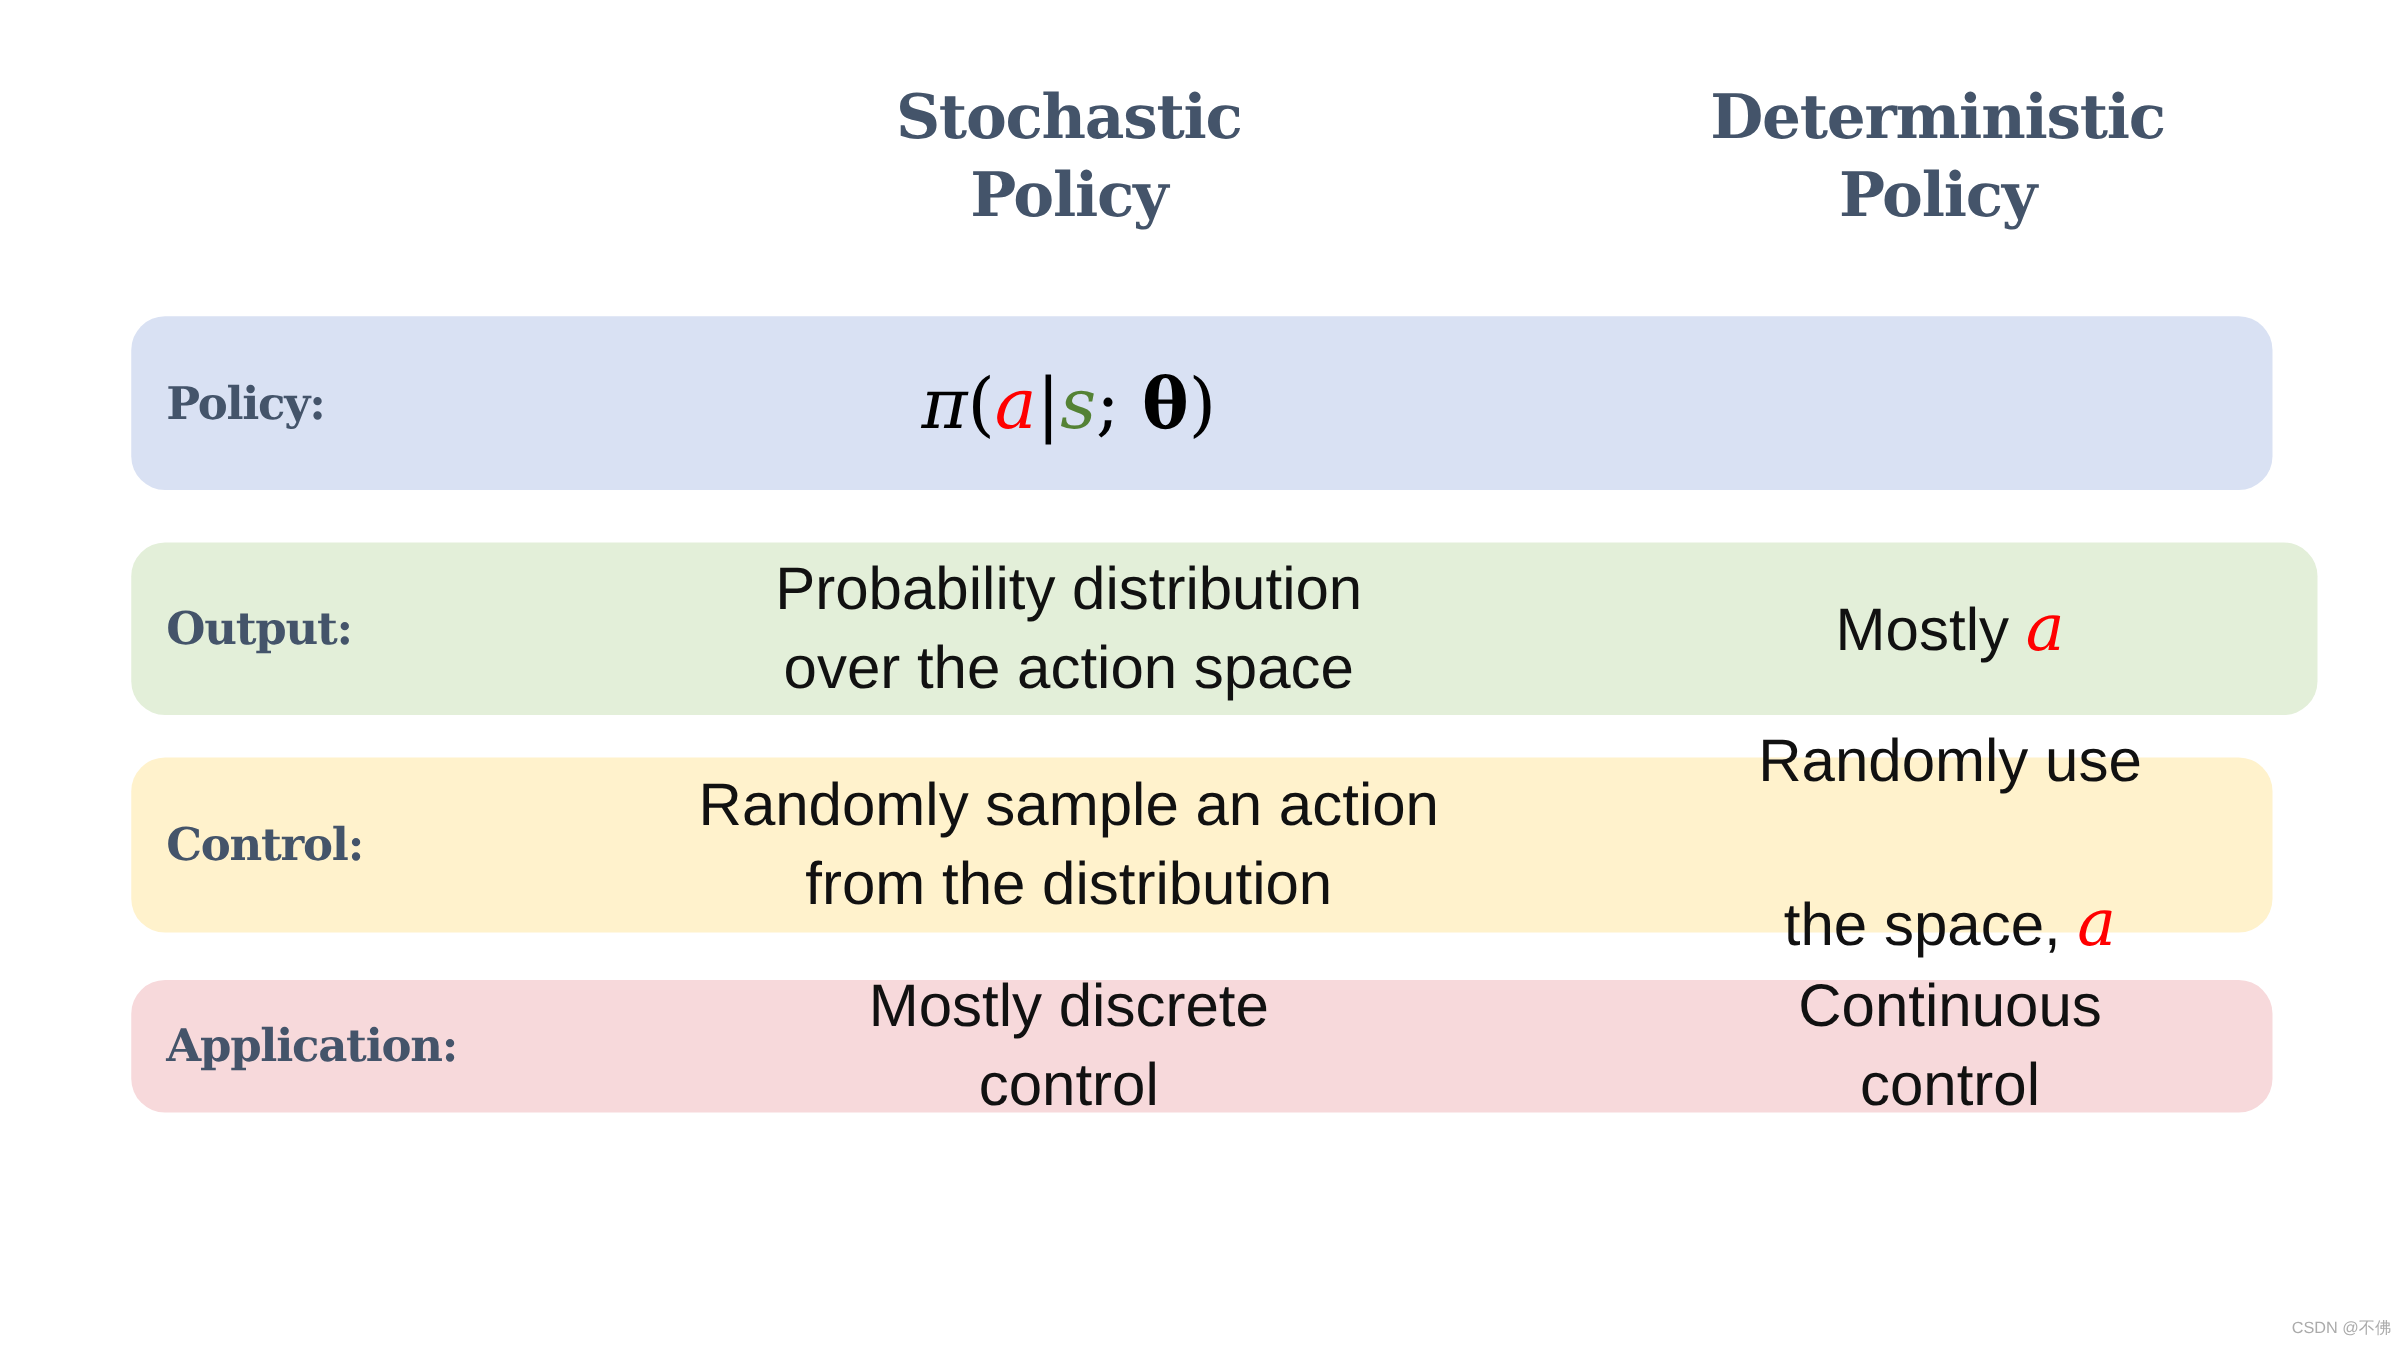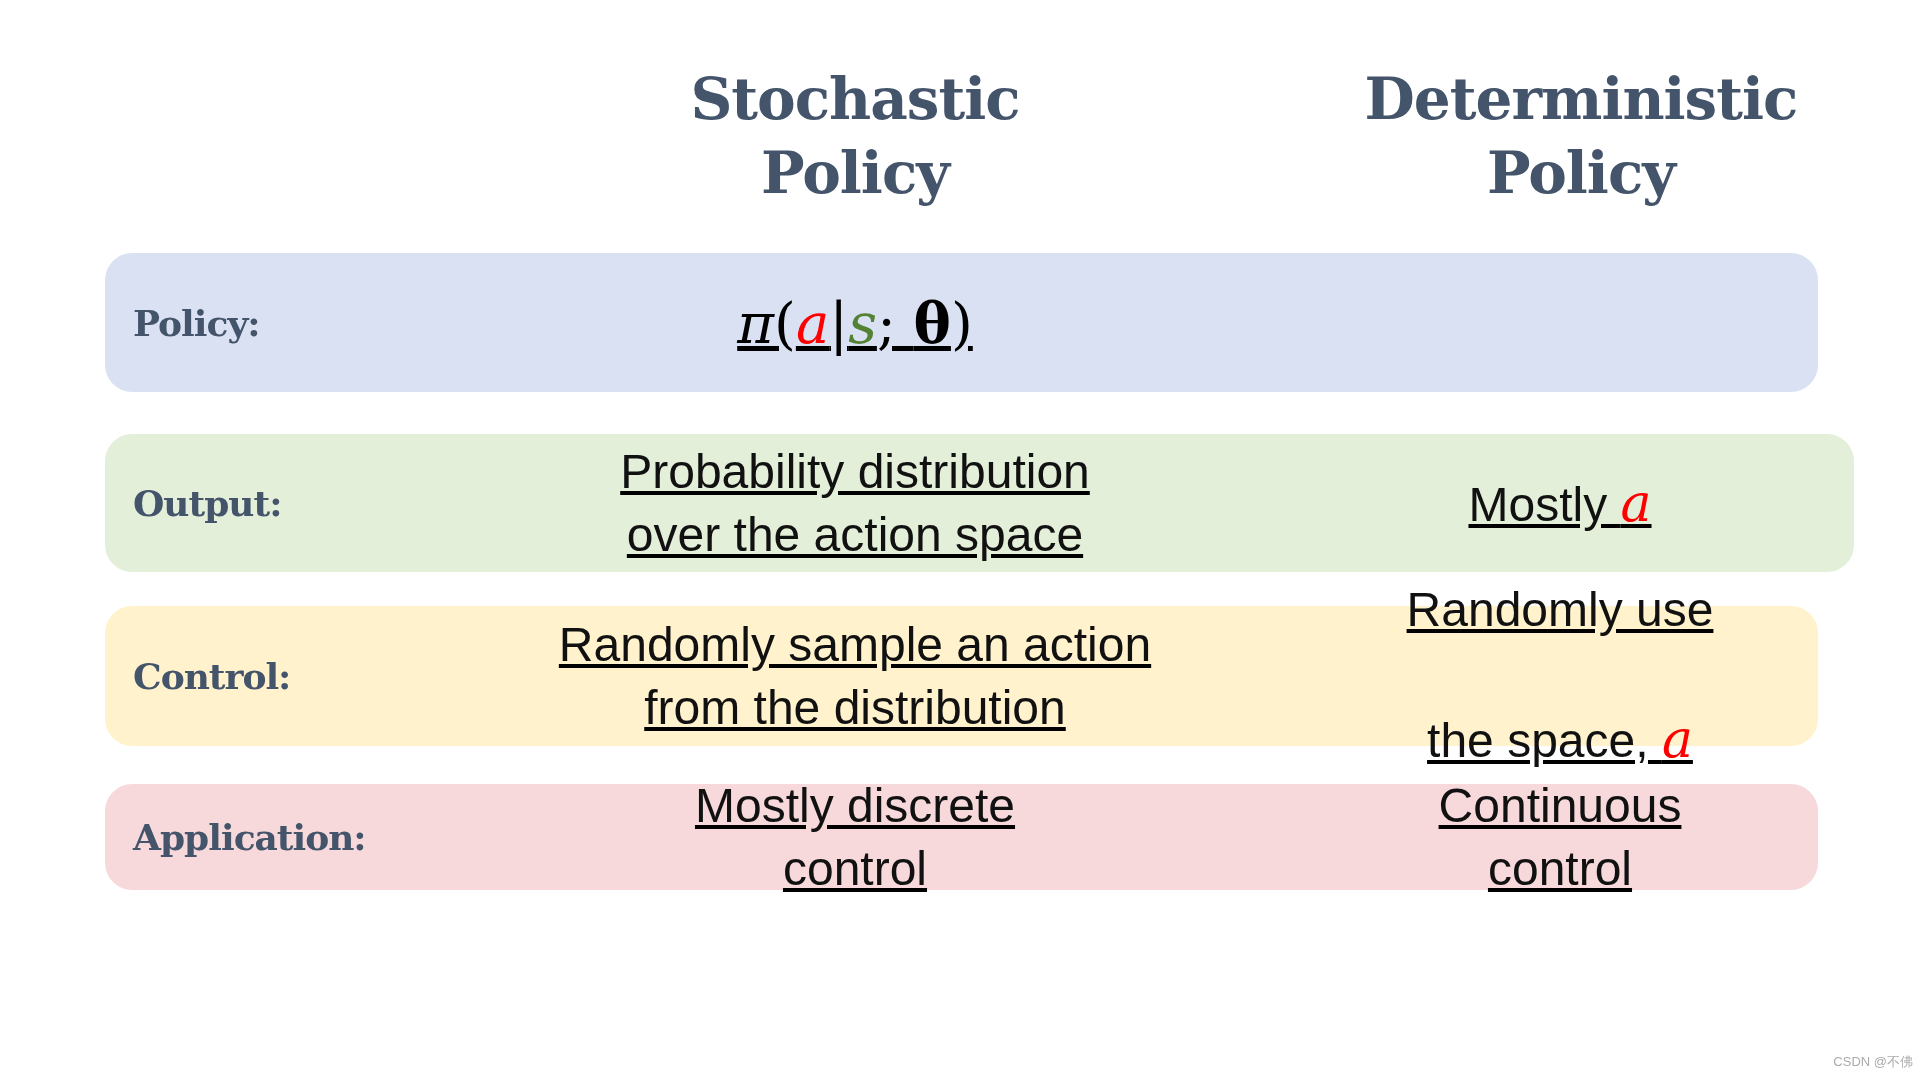--- a/index.html
+++ b/index.html
@@ -17,28 +17,28 @@
   }
 
   
   .col-header {
     position: absolute;
     top: 62px;
     width: 640px;
     text-align: center;
     font-family: "DejaVu Serif", "Liberation Serif", serif;
     font-weight: 700;
-    font-size: 58px;
+    font-size: 49px;
     line-height: 1.28;
     letter-spacing: -1px;
     color: var(--heading-text, #44546A);
     white-space: pre-line;
   }
   .col-header.stochastic   { left: 535px; }
-  .col-header.deterministic{ left: 1261px; }
+  .col-header.deterministic{ left: 1230px; }
 
   
   .band {
     position: absolute;
     left: 105px;
     width: 1713px;
     border-radius: 27px;
   }
   .band.policy      { top: 253px; height: 139px; background: var(--policy-band-bg, #D9E1F3); }
   .band.output      { top: 434px; height: 138px; background: var(--output-band-bg, #E3EFD9); padding-left: 36px; }
@@ -59,21 +59,20 @@
     color: var(--heading-text, #44546A);
   }
 
   .cell {
     position: absolute;
     top: 0;
     height: 100%;
     display: flex;
     align-items: center;
     justify-content: center;
-    text-decoration: underline;
   }
   .cell.stoch { left: 380px;  width: 740px; }
   .cell.det   { left: 1140px; width: 630px; }
 
   .cell-text {
     text-align: center;
     white-space: pre-line;
     font-size: 48px;
     line-height: 1.32;
     color: var(--body-text, #111111);

